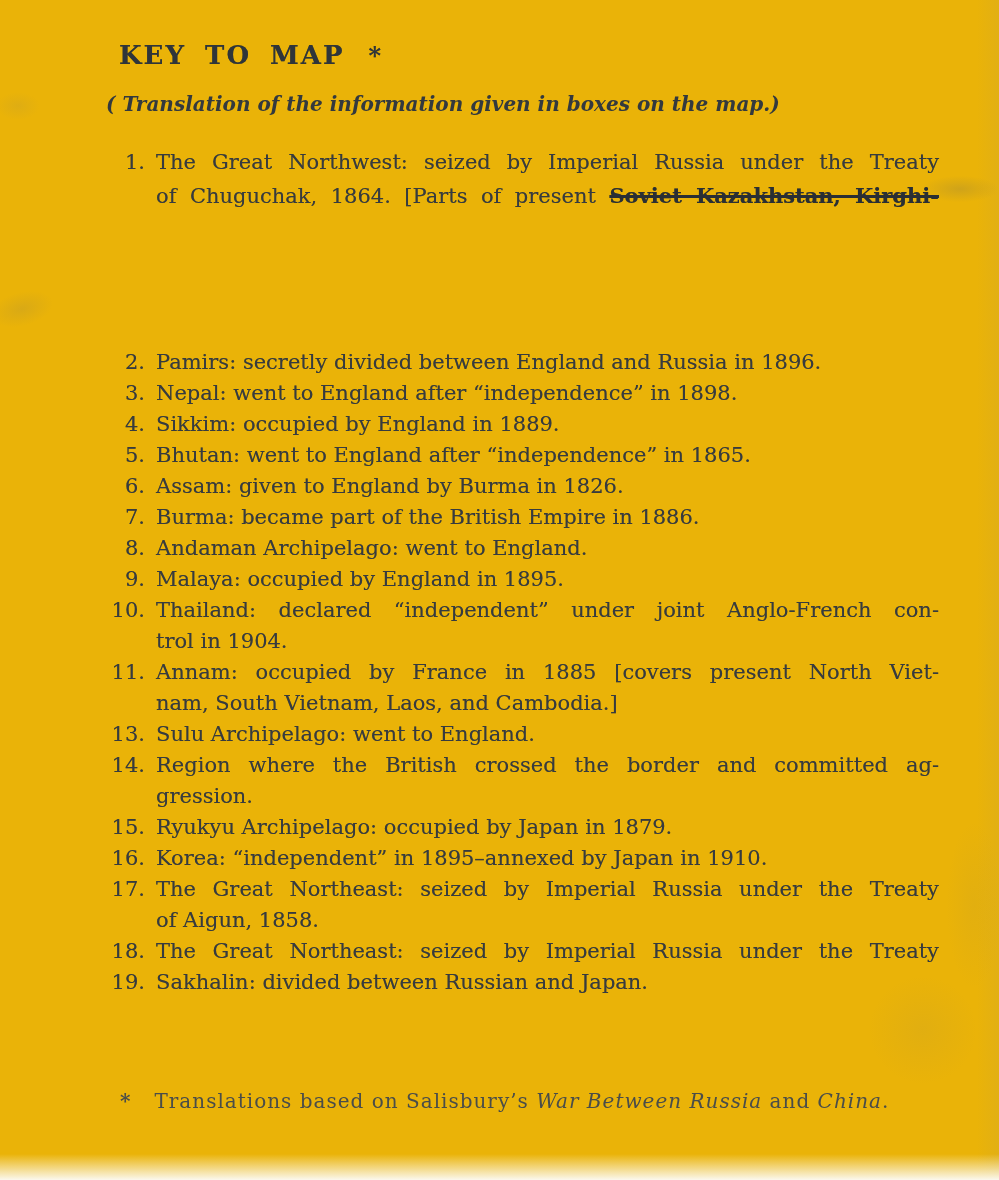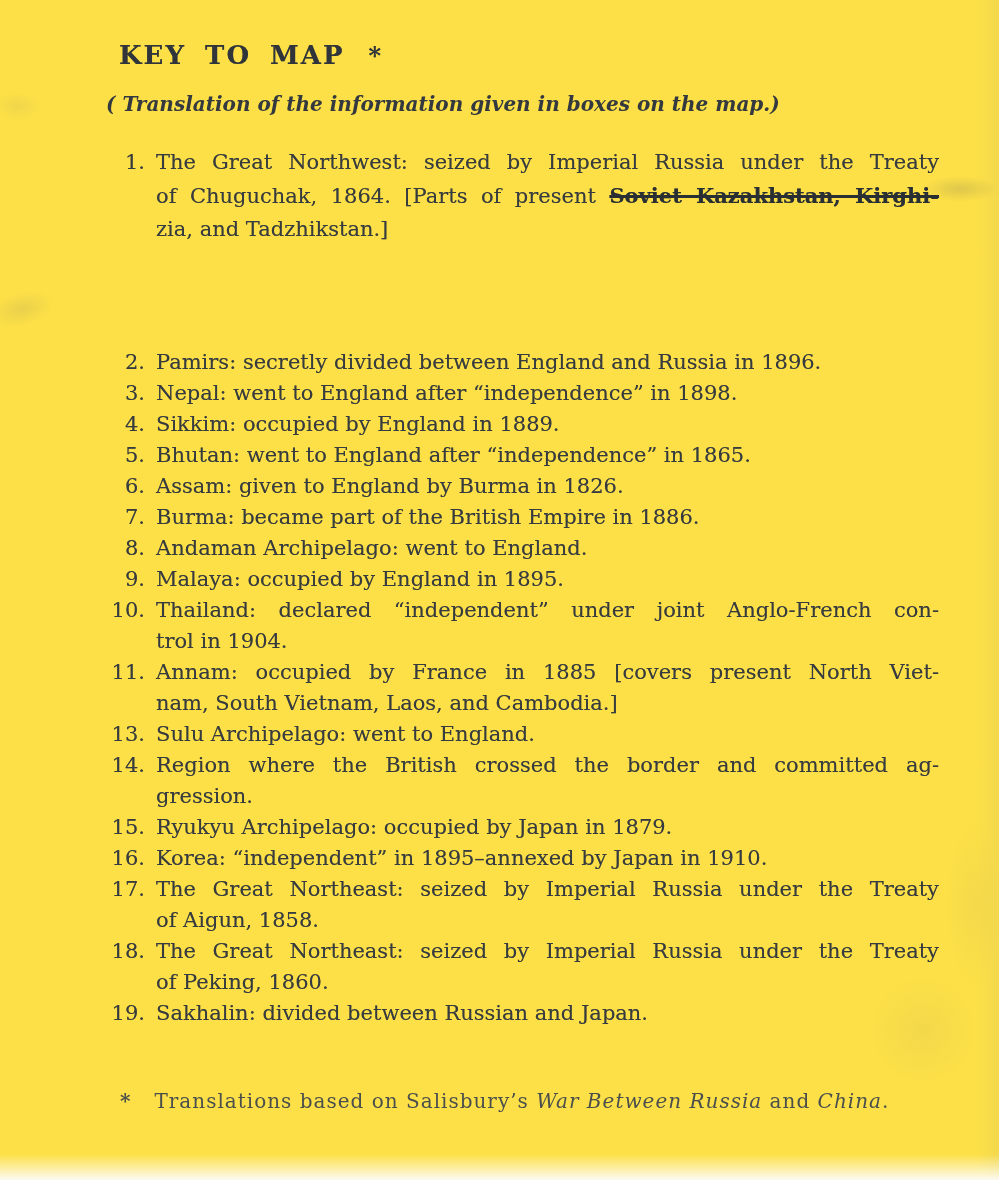--- a/index.html
+++ b/index.html
@@ -4,21 +4,21 @@
 <style>
   html, body { margin: 0; padding: 0; }
   body {
     width: 999px; height: 1180px;
     background: #f4f4f2;
     font-family: "DejaVu Serif", serif;
   }
   .page {
     position: relative;
     width: 999px; height: 1180px;
-    background: #fde047;
+    background: #eab308;
     overflow: hidden;
     color: #363b40;
   }
   
   .smudge { position: absolute; pointer-events: none; }
   .s1 { left: -10px; top: 292px; width: 64px; height: 34px;
         background: radial-gradient(ellipse at center, rgba(110,110,104,0.14), transparent 70%);
         transform: rotate(-14deg); }
   .s2 { left: -4px; top: 92px; width: 44px; height: 28px;
         background: radial-gradient(ellipse at center, rgba(120,120,114,0.10), transparent 70%); }
@@ -100,21 +100,20 @@
   <h1 class="title"><span>KEY TO MAP</span><span class="title-ast">*</span></h1>
 
   <div class="subtitle">( Translation of the information given in boxes on the map.)</div>
 
   <div class="item1-block">
     <div class="item">
       <span class="num">1.</span>
       <div class="txt">
         <div class="ln just">The Great Northwest: seized by Imperial Russia under the Treaty</div>
         <div class="ln just"><span>of Chuguchak, 1864. [Parts of present </span><span class="strike">Soviet Kazakhstan, Kirghi-</span></div>
-        <div class="ln">zia, and Tadzhikstan.]</div>
       </div>
     </div>
   </div>
 
 
   <div class="list">
 
     <div class="item">
       <span class="num">2.</span>
       <div class="txt">
@@ -222,21 +221,20 @@
       <div class="txt">
         <div class="ln just">The Great Northeast: seized by Imperial Russia under the Treaty</div>
         <div class="ln">of Aigun, 1858.</div>
       </div>
     </div>
 
     <div class="item">
       <span class="num">18.</span>
       <div class="txt">
         <div class="ln just">The Great Northeast: seized by Imperial Russia under the Treaty</div>
-        <div class="ln">of Peking, 1860.</div>
       </div>
     </div>
 
     <div class="item">
       <span class="num">19.</span>
       <div class="txt">
           <div class="ln">Sakhalin: divided between Russian and Japan.</div>
         </div>
     </div>
 

